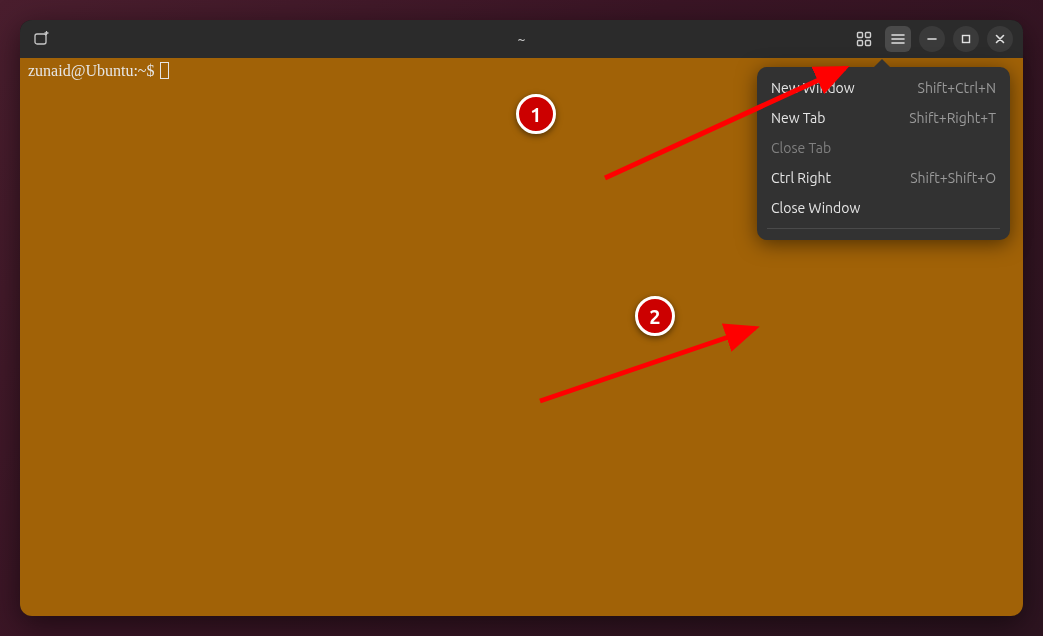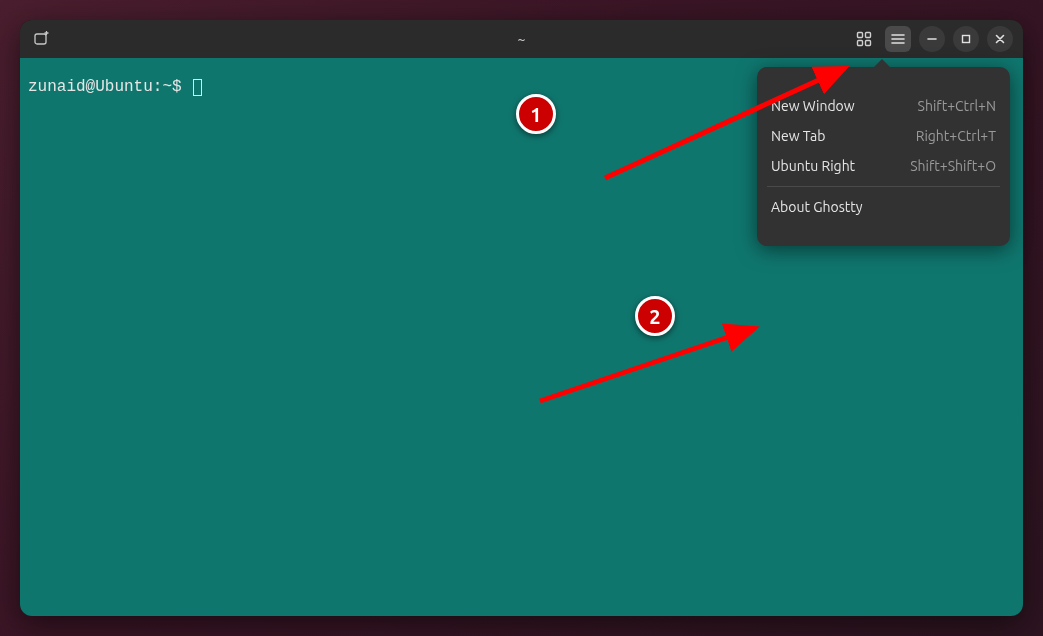--- a/index.html
+++ b/index.html
@@ -58,46 +58,46 @@
     width: 26px; height: 26px;
     border-radius: 50%;
     display: flex; align-items: center; justify-content: center;
     color: #e0e0e0;
     background: #3a3a3a;
   }
   .hdr-btn { border-radius: 6px; background: transparent; }
   .hdr-btn.active { background: #4a4a4a; }
   .terminal-body {
     flex: 1;
-    background: #0f766e;
-    padding: 20px 8px;
+    background: #a16207;
+    padding: 4px 8px;
     border-bottom-left-radius: 12px;
     border-bottom-right-radius: 12px;
-    font-family: Liberation Mono, monospace;
+    font-family: Liberation Serif, serif;
     font-size: 16px;
     color: #e6e6e6;
     position: relative;
   }
   .prompt-user { color: #e6e6e6; }
   .cursor {
     display: inline-block;
     width: 9px;
     height: 17px;
     border: 1px solid #e6e6e6;
     vertical-align: text-bottom;
     margin-left: 2px;
   }
   .dropdown {
     position: absolute;
     top: 67px;
     left: 757px;
     width: 253px;
     background: #323232;
     border-radius: 10px;
-    padding: 24px 0;
+    padding: 6px 0;
     box-shadow: 0 4px 20px rgba(0,0,0,0.5);
     color: #e6e6e6;
     font-size: 14px;
   }
   .dropdown::before {
     content: "";
     position: absolute;
     top: -8px;
     right: 120px;
     width: 0; height: 0;
@@ -192,32 +192,35 @@
 </div>
 
 <div class="dropdown">
   <div id="menu-section-1">
       <div class="menu-item">
         <span>New Window</span>
         <span class="menu-shortcut">Shift+Ctrl+N</span>
       </div>
       <div class="menu-item">
         <span>New Tab</span>
-        <span class="menu-shortcut">Right+Ctrl+T</span>
-      </div>
-      <div class="menu-item">
-        <span>Ubuntu Right</span>
+        <span class="menu-shortcut">Shift+Right+T</span>
+      </div>
+      <div class="menu-item disabled">
+        <span>Close Tab</span>
+      </div>
+      <div class="menu-item">
+        <span>Ctrl Right</span>
         <span class="menu-shortcut">Shift+Shift+O</span>
+      </div>
+      <div class="menu-item">
+        <span>Close Window</span>
       </div>
     </div>
   <div class="menu-sep"></div>
   <div id="menu-section-2">
-      <div class="menu-item">
-        <span>About Ghostty</span>
-      </div>
     </div>
 </div>
 
 <div class="callout" style="left:516px; top:94px">
   <span>1</span>
 </div>
 <svg class="arrow-svg" style="left:555px; top:60px" width="320" height="130">
   <defs>
     <marker id="ah1" markerWidth="8" markerHeight="8" refX="6" refY="3" orient="auto">
       <path d="M0,0 L7,3 L0,6 Z" fill="#ff0000"></path>

